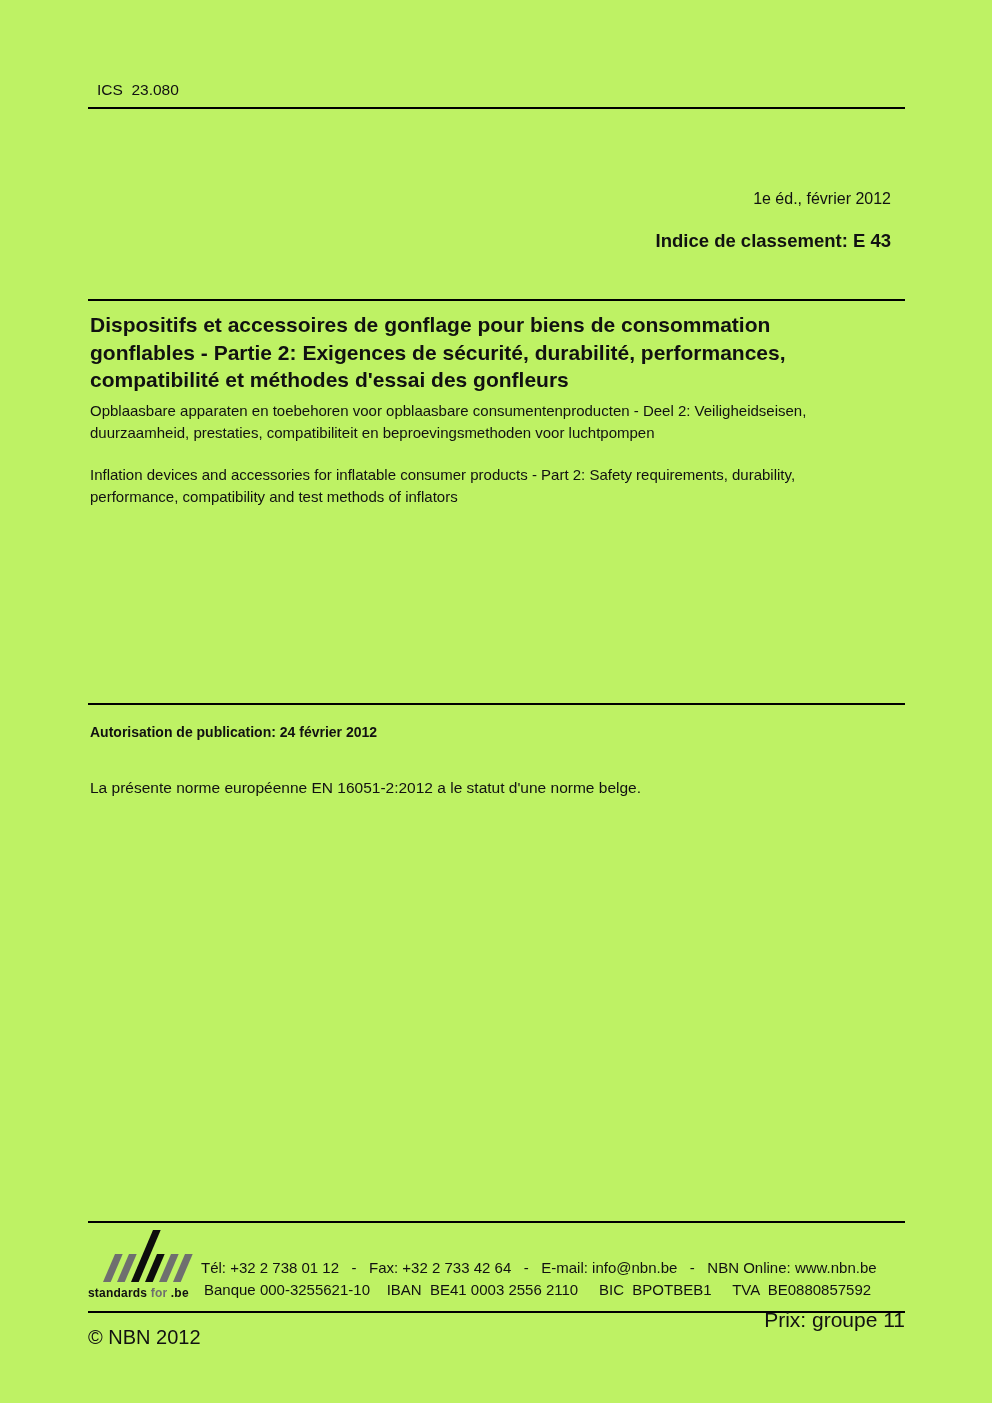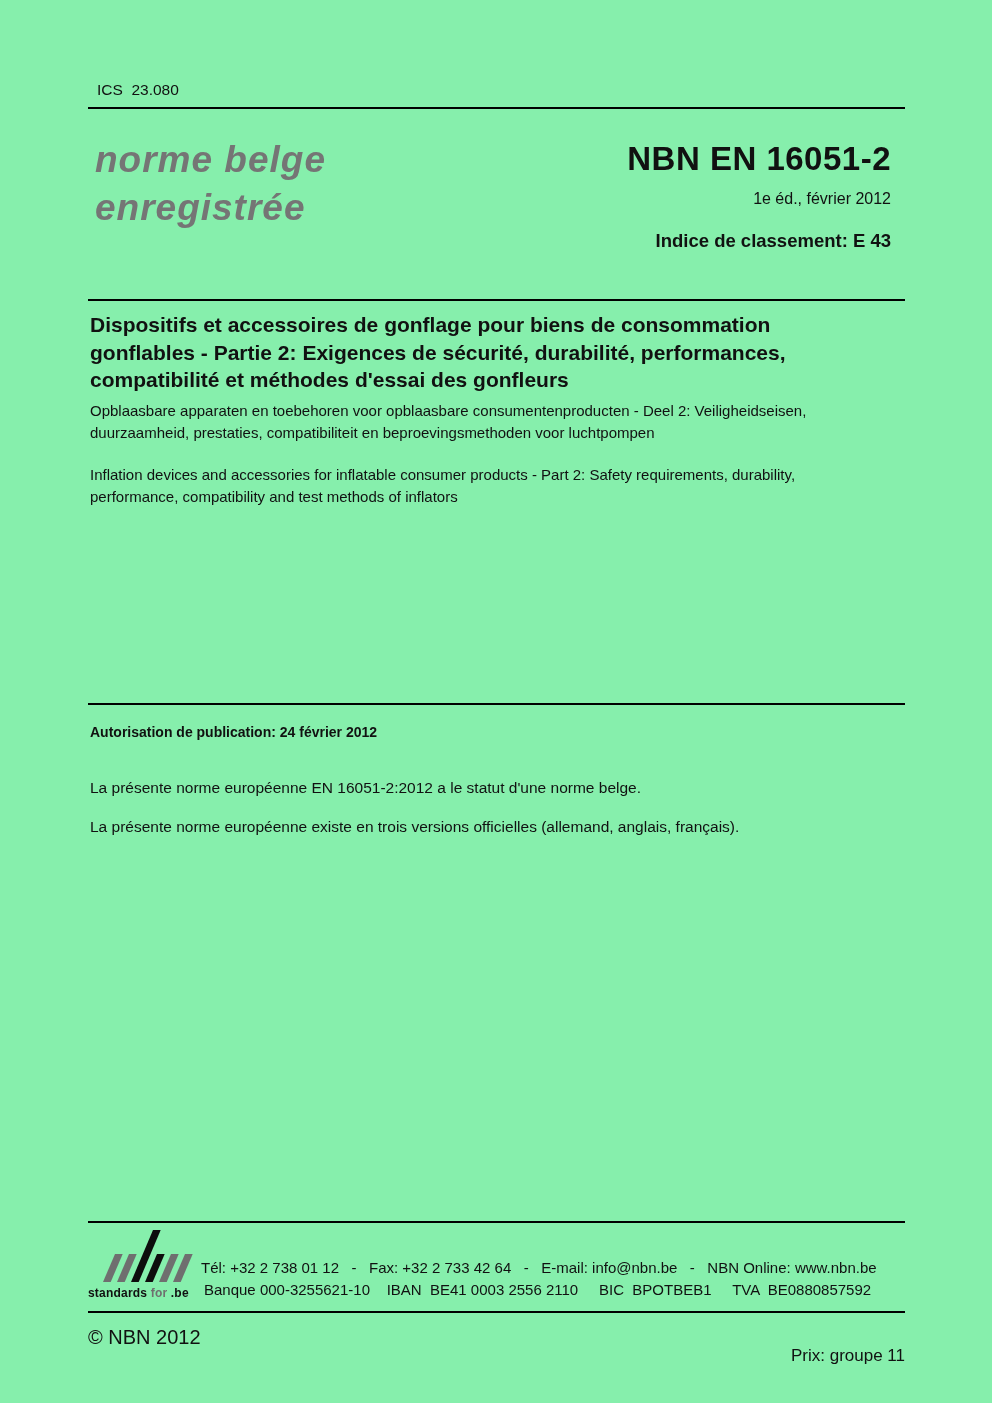--- a/index.html
+++ b/index.html
@@ -1,19 +1,19 @@
 <!DOCTYPE html>
 <html><head>
 <meta charset="utf-8">
 <style>
   html,body{margin:0;padding:0;background:#e8e8e8;}
   .page{
     position:relative;
     width:992px;height:1403px;
-    background:#86efac;
+    background:#bef264;
     font-family:"Liberation Sans", sans-serif;
     color:#111111;
     overflow:hidden;
     margin:0 auto;
   }
   .abs{position:absolute;}
   .pre{white-space:pre;}
   .rule{position:absolute;left:88px;width:817px;height:2px;background:#000;}
   .ics{left:97px;top:81px;font-size:15.5px;}
   .doc-type{
@@ -30,36 +30,31 @@
   .autorisation{left:90px;top:724px;font-size:14px;font-weight:bold;}
   .para1{left:90px;top:779px;font-size:15.5px;}
   .para2{left:90px;top:818px;font-size:15.5px;}
   .logo-svg{left:103px;top:1230px;}
   .tagline{left:88px;top:1286px;font-size:12px;font-weight:bold;letter-spacing:0.2px;}
   .tagline .gray{color:#6f6f6f;}
   .addr{left:204px;top:1237px;font-size:15px;font-weight:bold;}
   .contact{left:201px;top:1259px;font-size:15px;}
   .bank{left:204px;top:1281px;font-size:15px;}
   .copyright{left:88px;top:1326px;font-size:20px;}
-  .price{right:87px;top:1346px;font-size:17px;margin-left:38px;}
+  .price{right:87px;top:1308px;font-size:21px;margin-left:38px;}
 </style>
 </head>
 <body>
 
 <div class="page">
 
   <div class="abs ics pre">ICS  23.080</div>
   <div class="rule" style="top:107px;"></div>
 
-  <div class="abs doc-type">
-    <div>norme belge</div>
-    <div>enregistrée</div>
-  </div>
 
-  <div class="abs std-num">NBN EN 16051-2</div>
   <div class="abs edition">1e éd., février 2012</div>
   <div class="abs classement">Indice de classement: E 43</div>
 
   <div class="rule" style="top:299px;"></div>
 
   <div class="abs title-fr">
     <div>Dispositifs et accessoires de gonflage pour biens de consommation</div>
     <div>gonflables - Partie 2: Exigences de sécurité, durabilité, performances,</div>
     <div>compatibilité et méthodes d'essai des gonfleurs</div>
   </div>
@@ -70,21 +65,20 @@
   </div>
 
   <div class="abs title-en">
     <div>Inflation devices and accessories for inflatable consumer products - Part 2: Safety requirements, durability,</div>
     <div>performance, compatibility and test methods of inflators</div>
   </div>
 
   <div class="rule" style="top:703px;"></div>
   <div class="abs autorisation">Autorisation de publication: 24 février 2012</div>
   <div class="abs para1">La présente norme européenne EN 16051-2:2012 a le statut d'une norme belge.</div>
-  <div class="abs para2">La présente norme européenne existe en trois versions officielles (allemand, anglais, français).</div>
 
   <div class="rule" style="top:1221px;"></div>
 
   <svg class="abs logo-svg" width="92" height="52" viewBox="0 0 92 52" aria-hidden="true">
 
     <polygon points="0,52 7.7,52 19.7,24 12,24" fill="#6f6f6f"></polygon>
     <polygon points="14,52 21.7,52 33.7,24 26,24" fill="#6f6f6f"></polygon>
 
     <polygon points="28,52 35.7,52 57.7,0 50,0" fill="#0d0d0d"></polygon>
     <polygon points="42,52 49.7,52 61.7,24 54,24" fill="#0d0d0d"></polygon>

